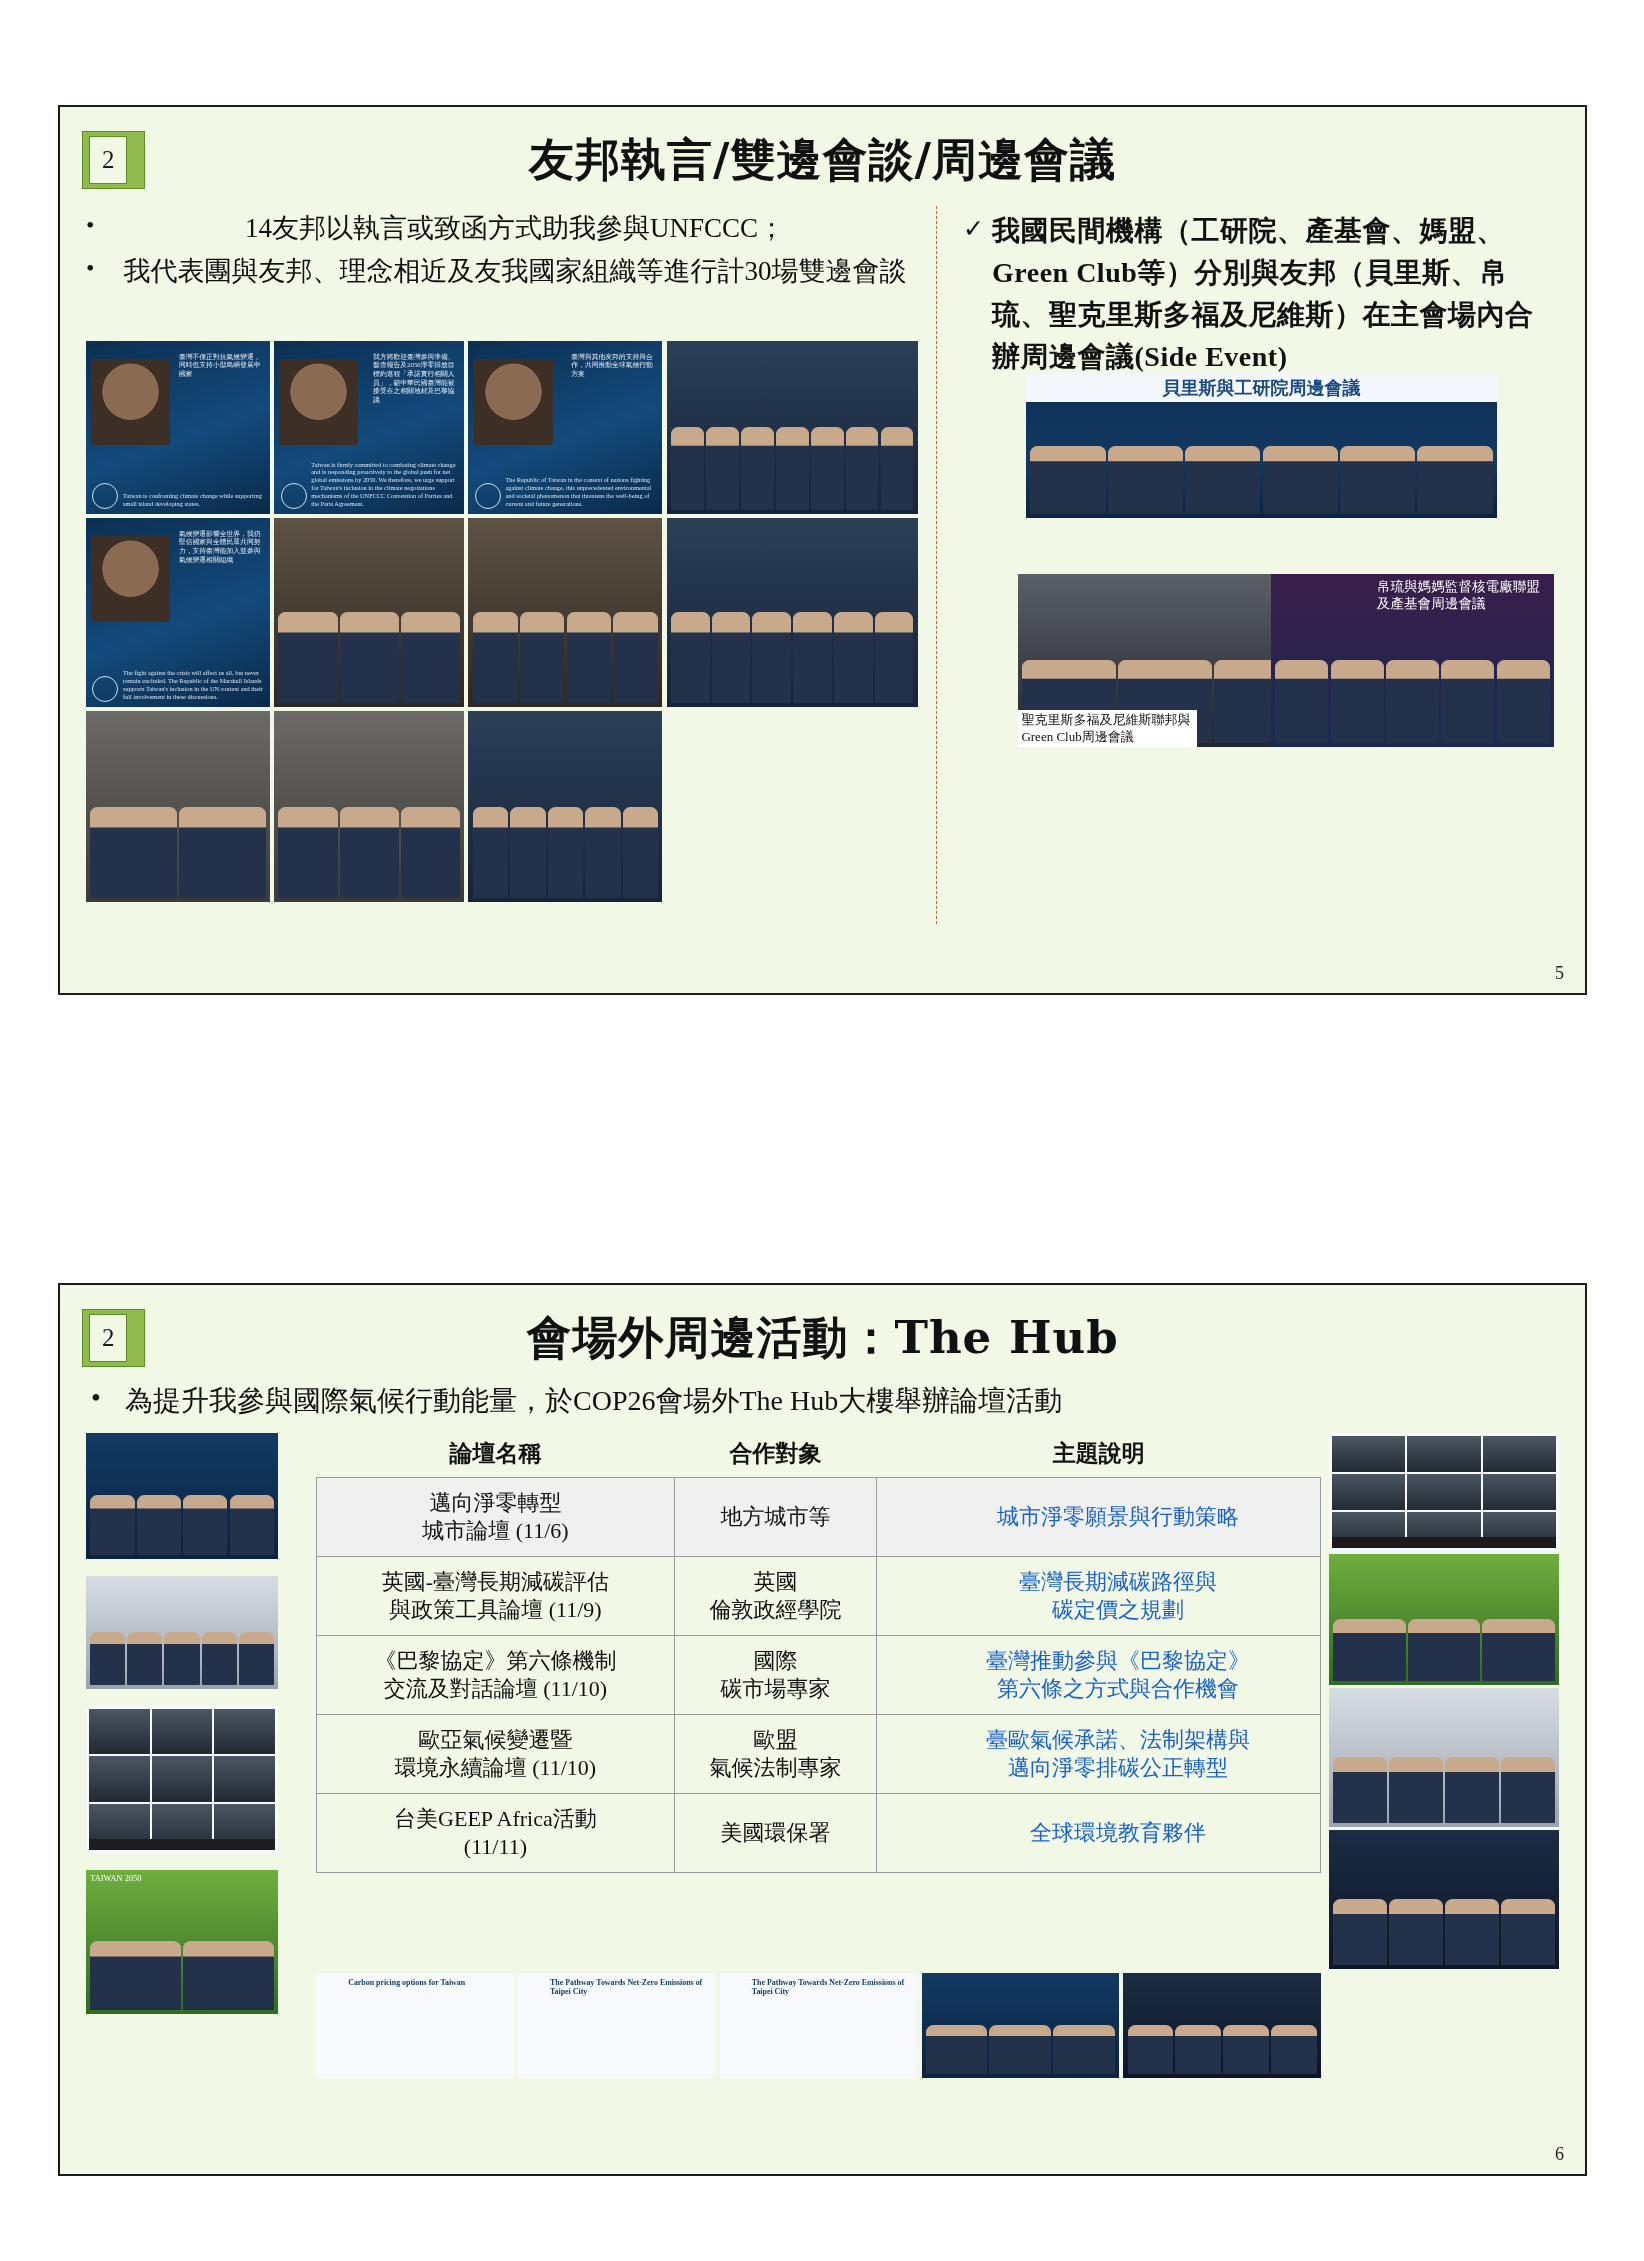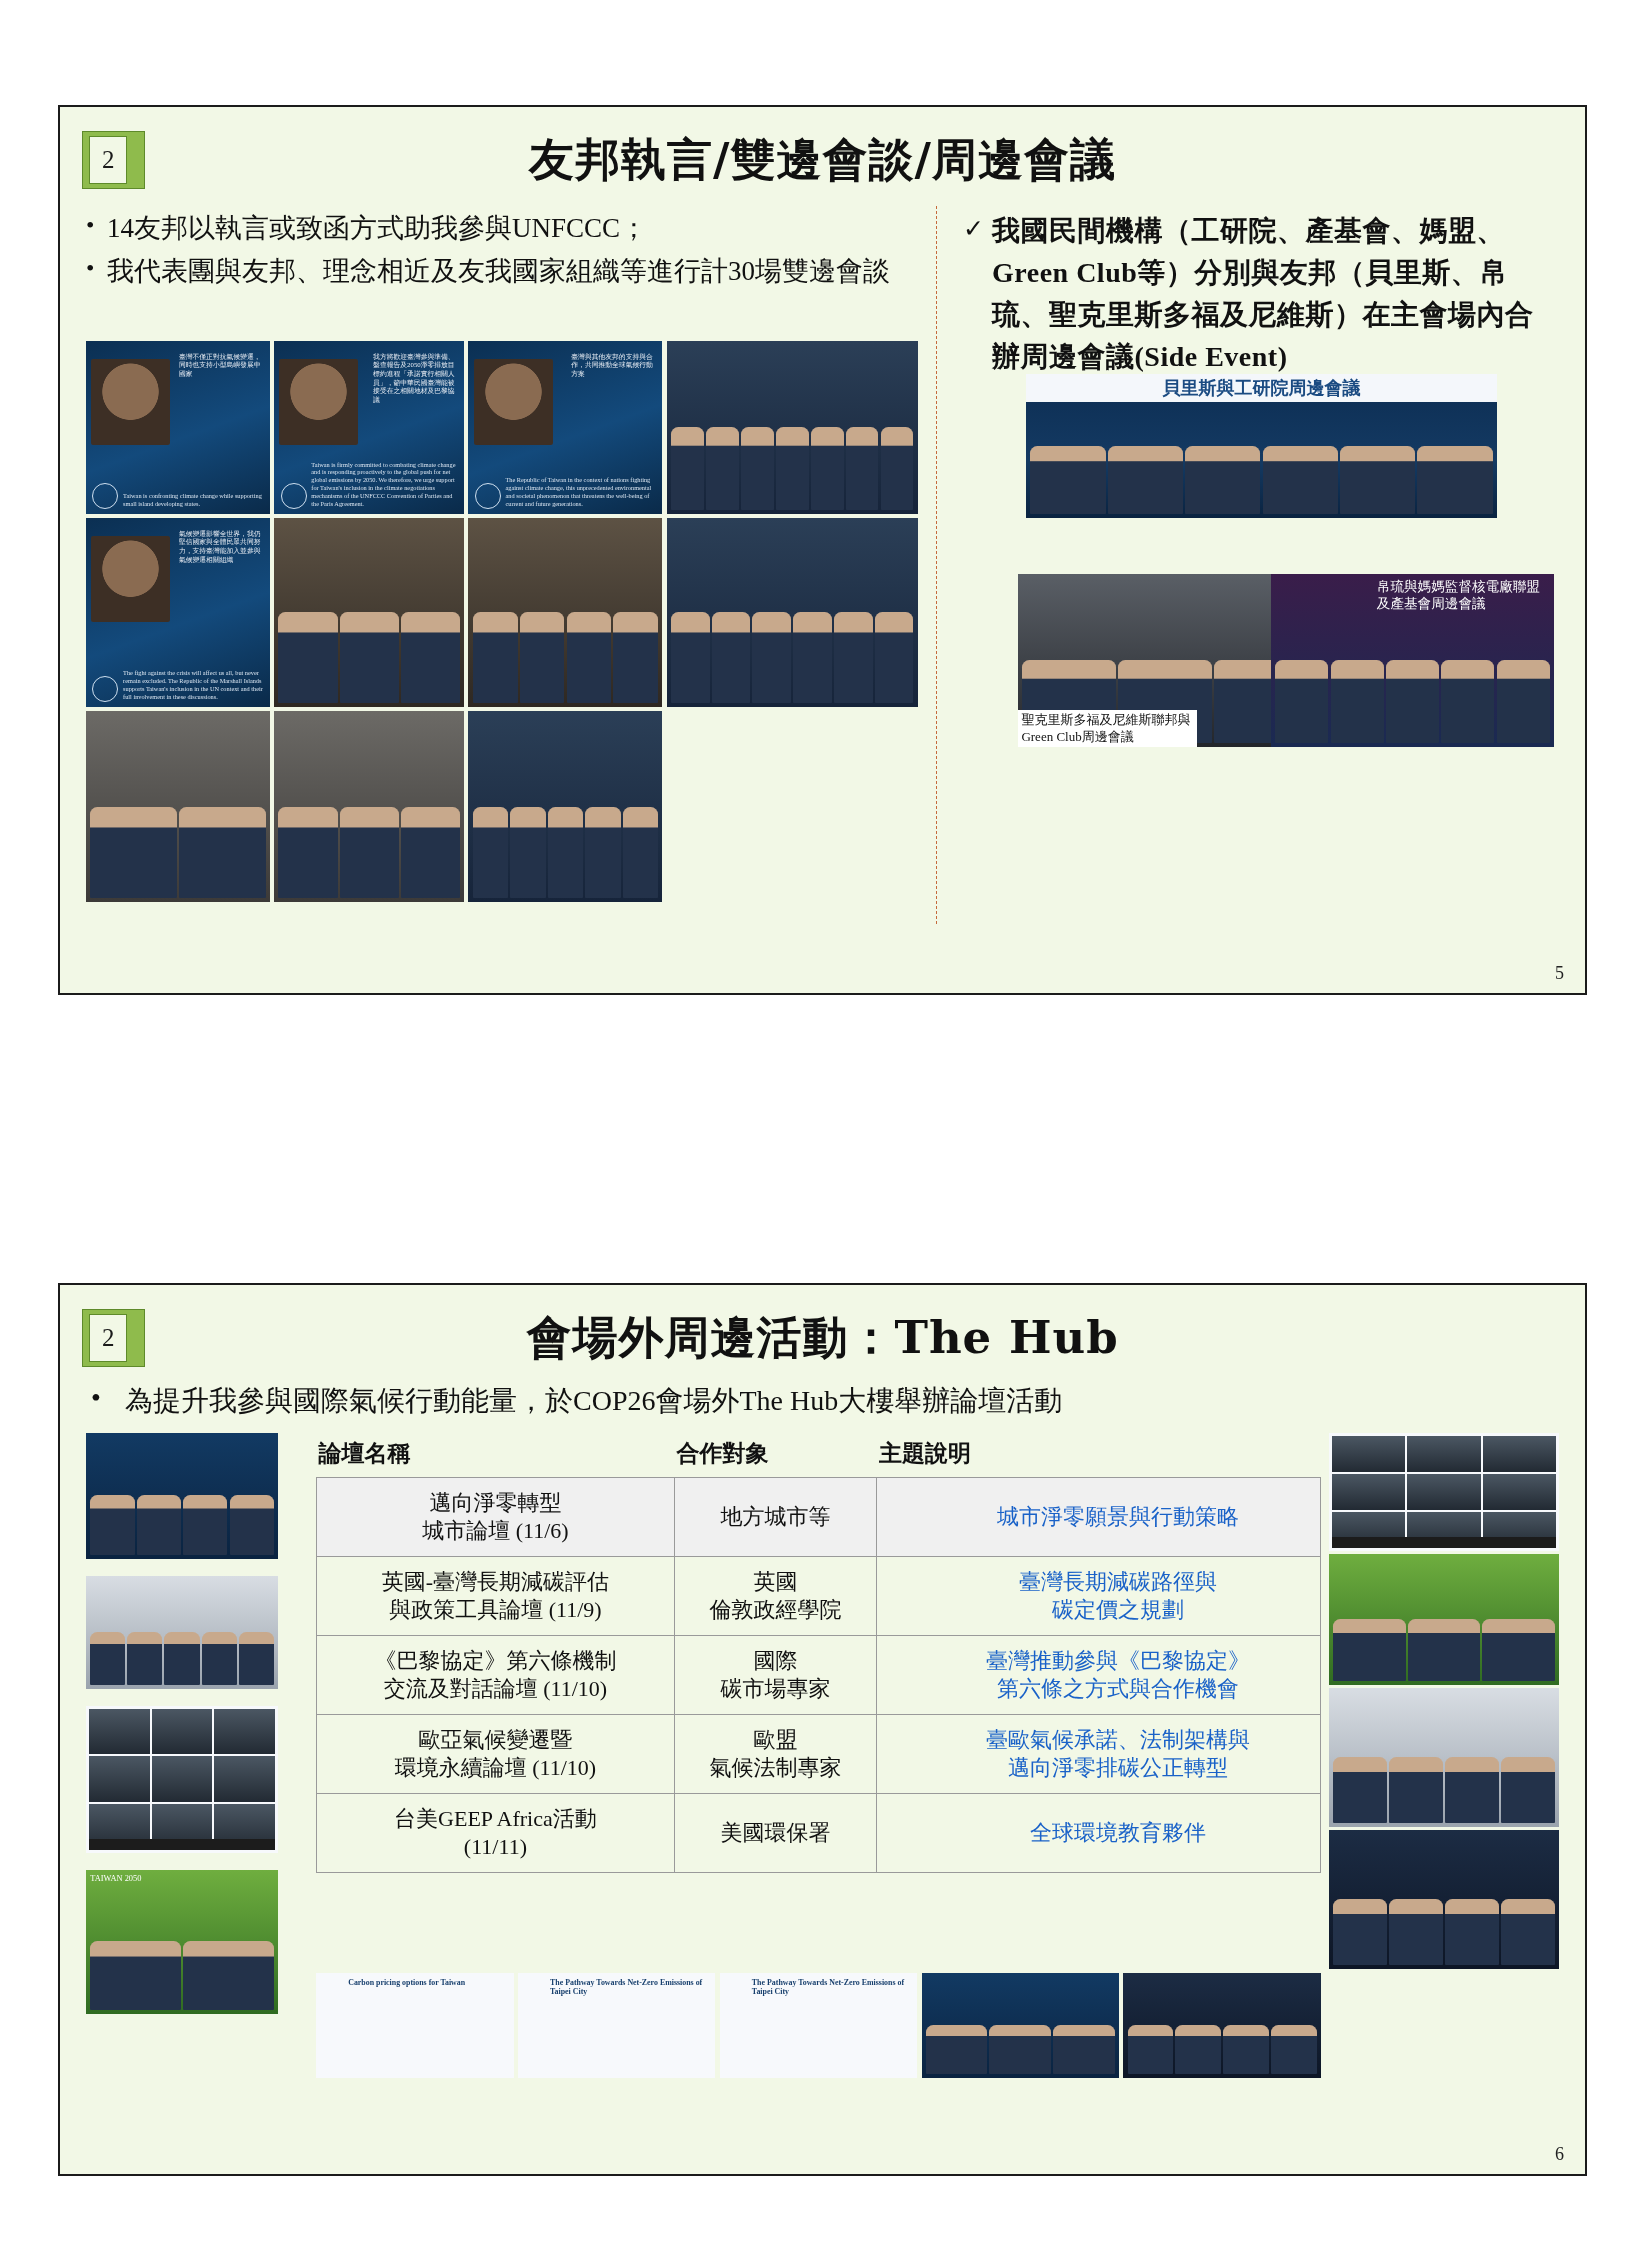--- a/index.html
+++ b/index.html
@@ -103,21 +103,21 @@
   .bullets .b {
     display: flex;
     margin-bottom: 5.2px;
   }
   .bullets .dot {
     width: 21px;
     flex: 0 0 21px;
     font-size: 24px;
     line-height: 1.3;
   }
-  .bullets .btext { flex: 1 1 auto; }
+  .bullets .btext { flex: 1 1 auto; text-align: center; }
 
   .check-list {
     font-size: 28px;
     line-height: 1.5;
     color: #111;
     padding: 9.4px 5.2px 0 0;
   }
   .check-list .row { display: flex; }
   .check-list .tick {
     width: 29px;
@@ -311,21 +311,21 @@
   table.forum {
     width: 100%;
     border-collapse: collapse;
     font-size: 22px;
     color: #111;
   }
   table.forum th {
     font-size: 23px;
     font-weight: bold;
     padding: 5.2px 2.1px 8.4px 2.1px;
-    text-align: left;
+    text-align: center;
   }
   table.forum td {
     border: 1px solid #9a9a9a;
     text-align: center;
     padding: 9.4px 5.2px;
     line-height: 1.3;
     height: 79px;
     box-sizing: border-box;
   }
   table.forum td.theme { color: #1a62c8; padding-left: 44px; }

